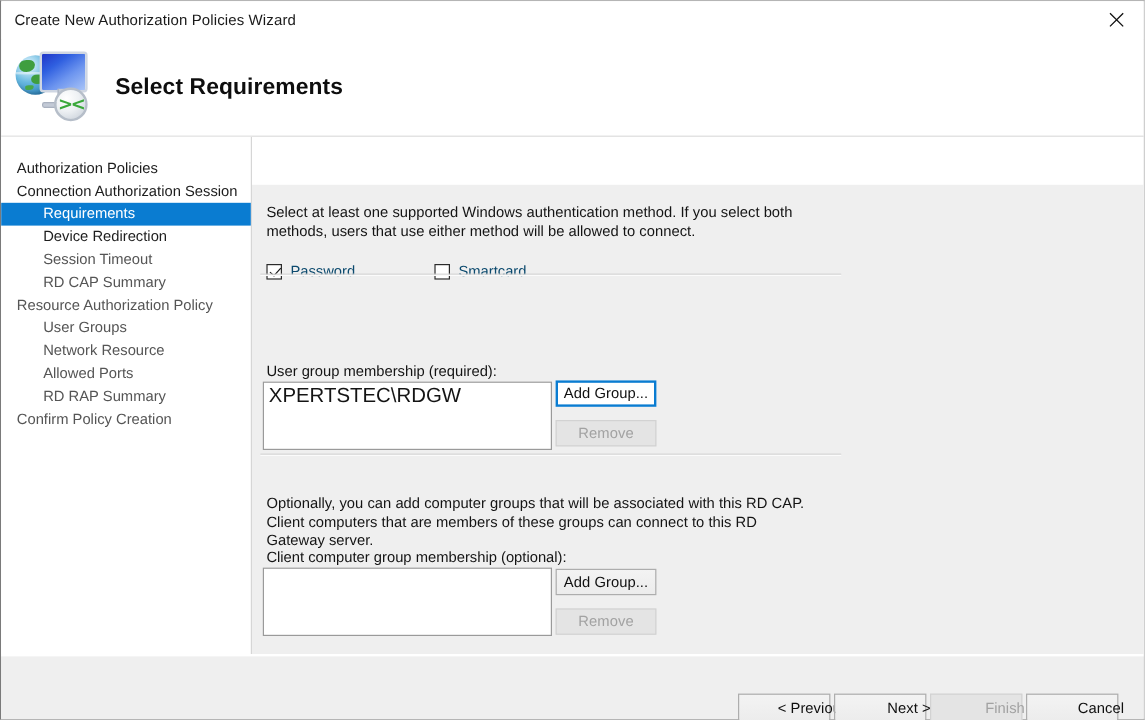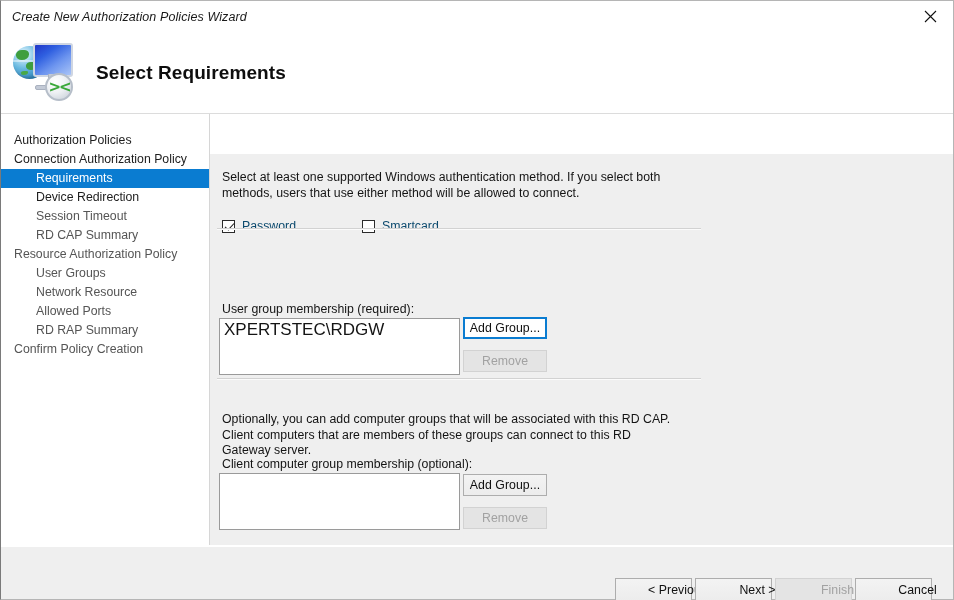--- a/index.html
+++ b/index.html
@@ -23,21 +23,20 @@
   }
 
   
   .titlebar {
     height: 32px;
     flex: 0 0 32px;
     background: #ffffff;
     display: flex;
     align-items: center;
     position: relative;
-    font-style: italic;
   }
   .titlebar-text {
     margin-left: 11px;
     font-size: 12.5px;
     color: #1a1a1a;
     letter-spacing: 0.1px;
     white-space: nowrap;
   }
   .close-btn {
     position: absolute;
@@ -318,21 +317,21 @@
         <span>&gt;&lt;</span>
       </div>
     </div>
     <div class="header-title">Select Requirements</div>
   </div>
 
   <div class="body-area">
 
     <div class="sidebar">
       <div class="nav-item">Authorization Policies</div>
-      <div class="nav-item">Connection Authorization Policy</div>
+      <div class="nav-item">Connection Authorization Session</div>
       <div class="nav-item indent selected">Requirements</div>
       <div class="nav-item indent">Device Redirection</div>
       <div class="nav-item indent muted">Session Timeout</div>
       <div class="nav-item indent muted">RD CAP Summary</div>
       <div class="nav-item muted">Resource Authorization Policy</div>
       <div class="nav-item indent muted">User Groups</div>
       <div class="nav-item indent muted">Network Resource</div>
       <div class="nav-item indent muted">Allowed Ports</div>
       <div class="nav-item indent muted">RD RAP Summary</div>
       <div class="nav-item muted">Confirm Policy Creation</div>

